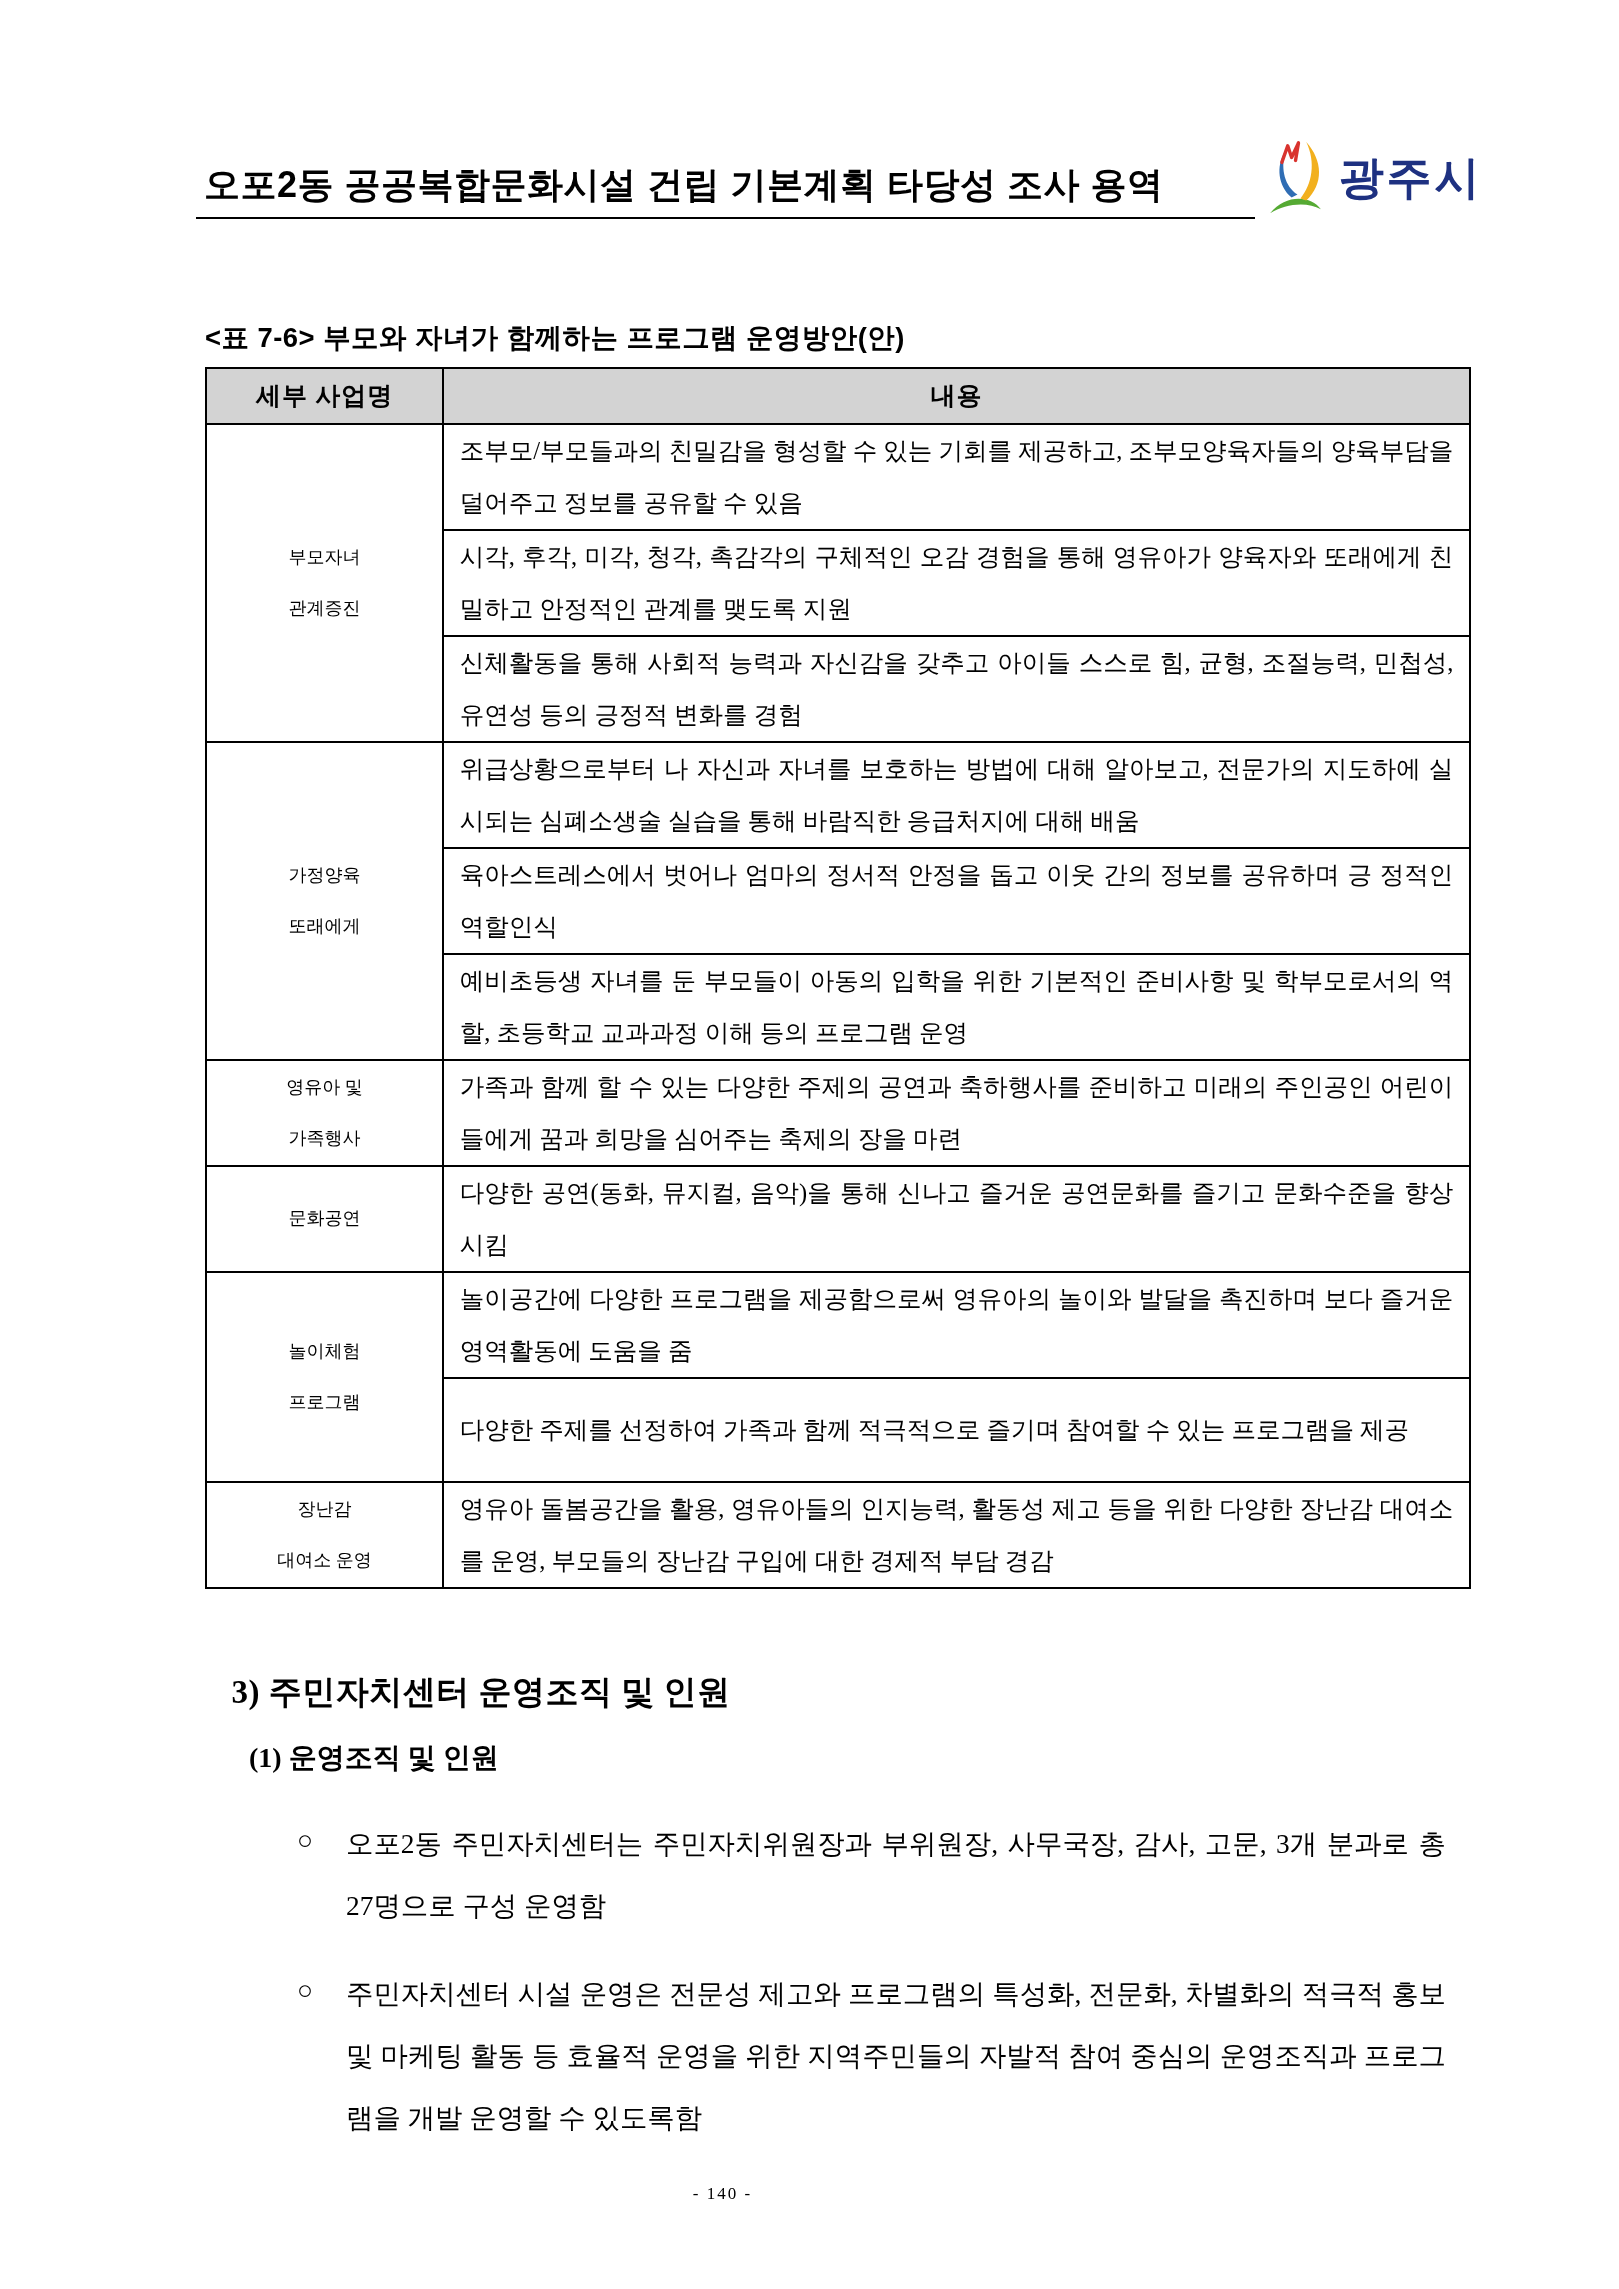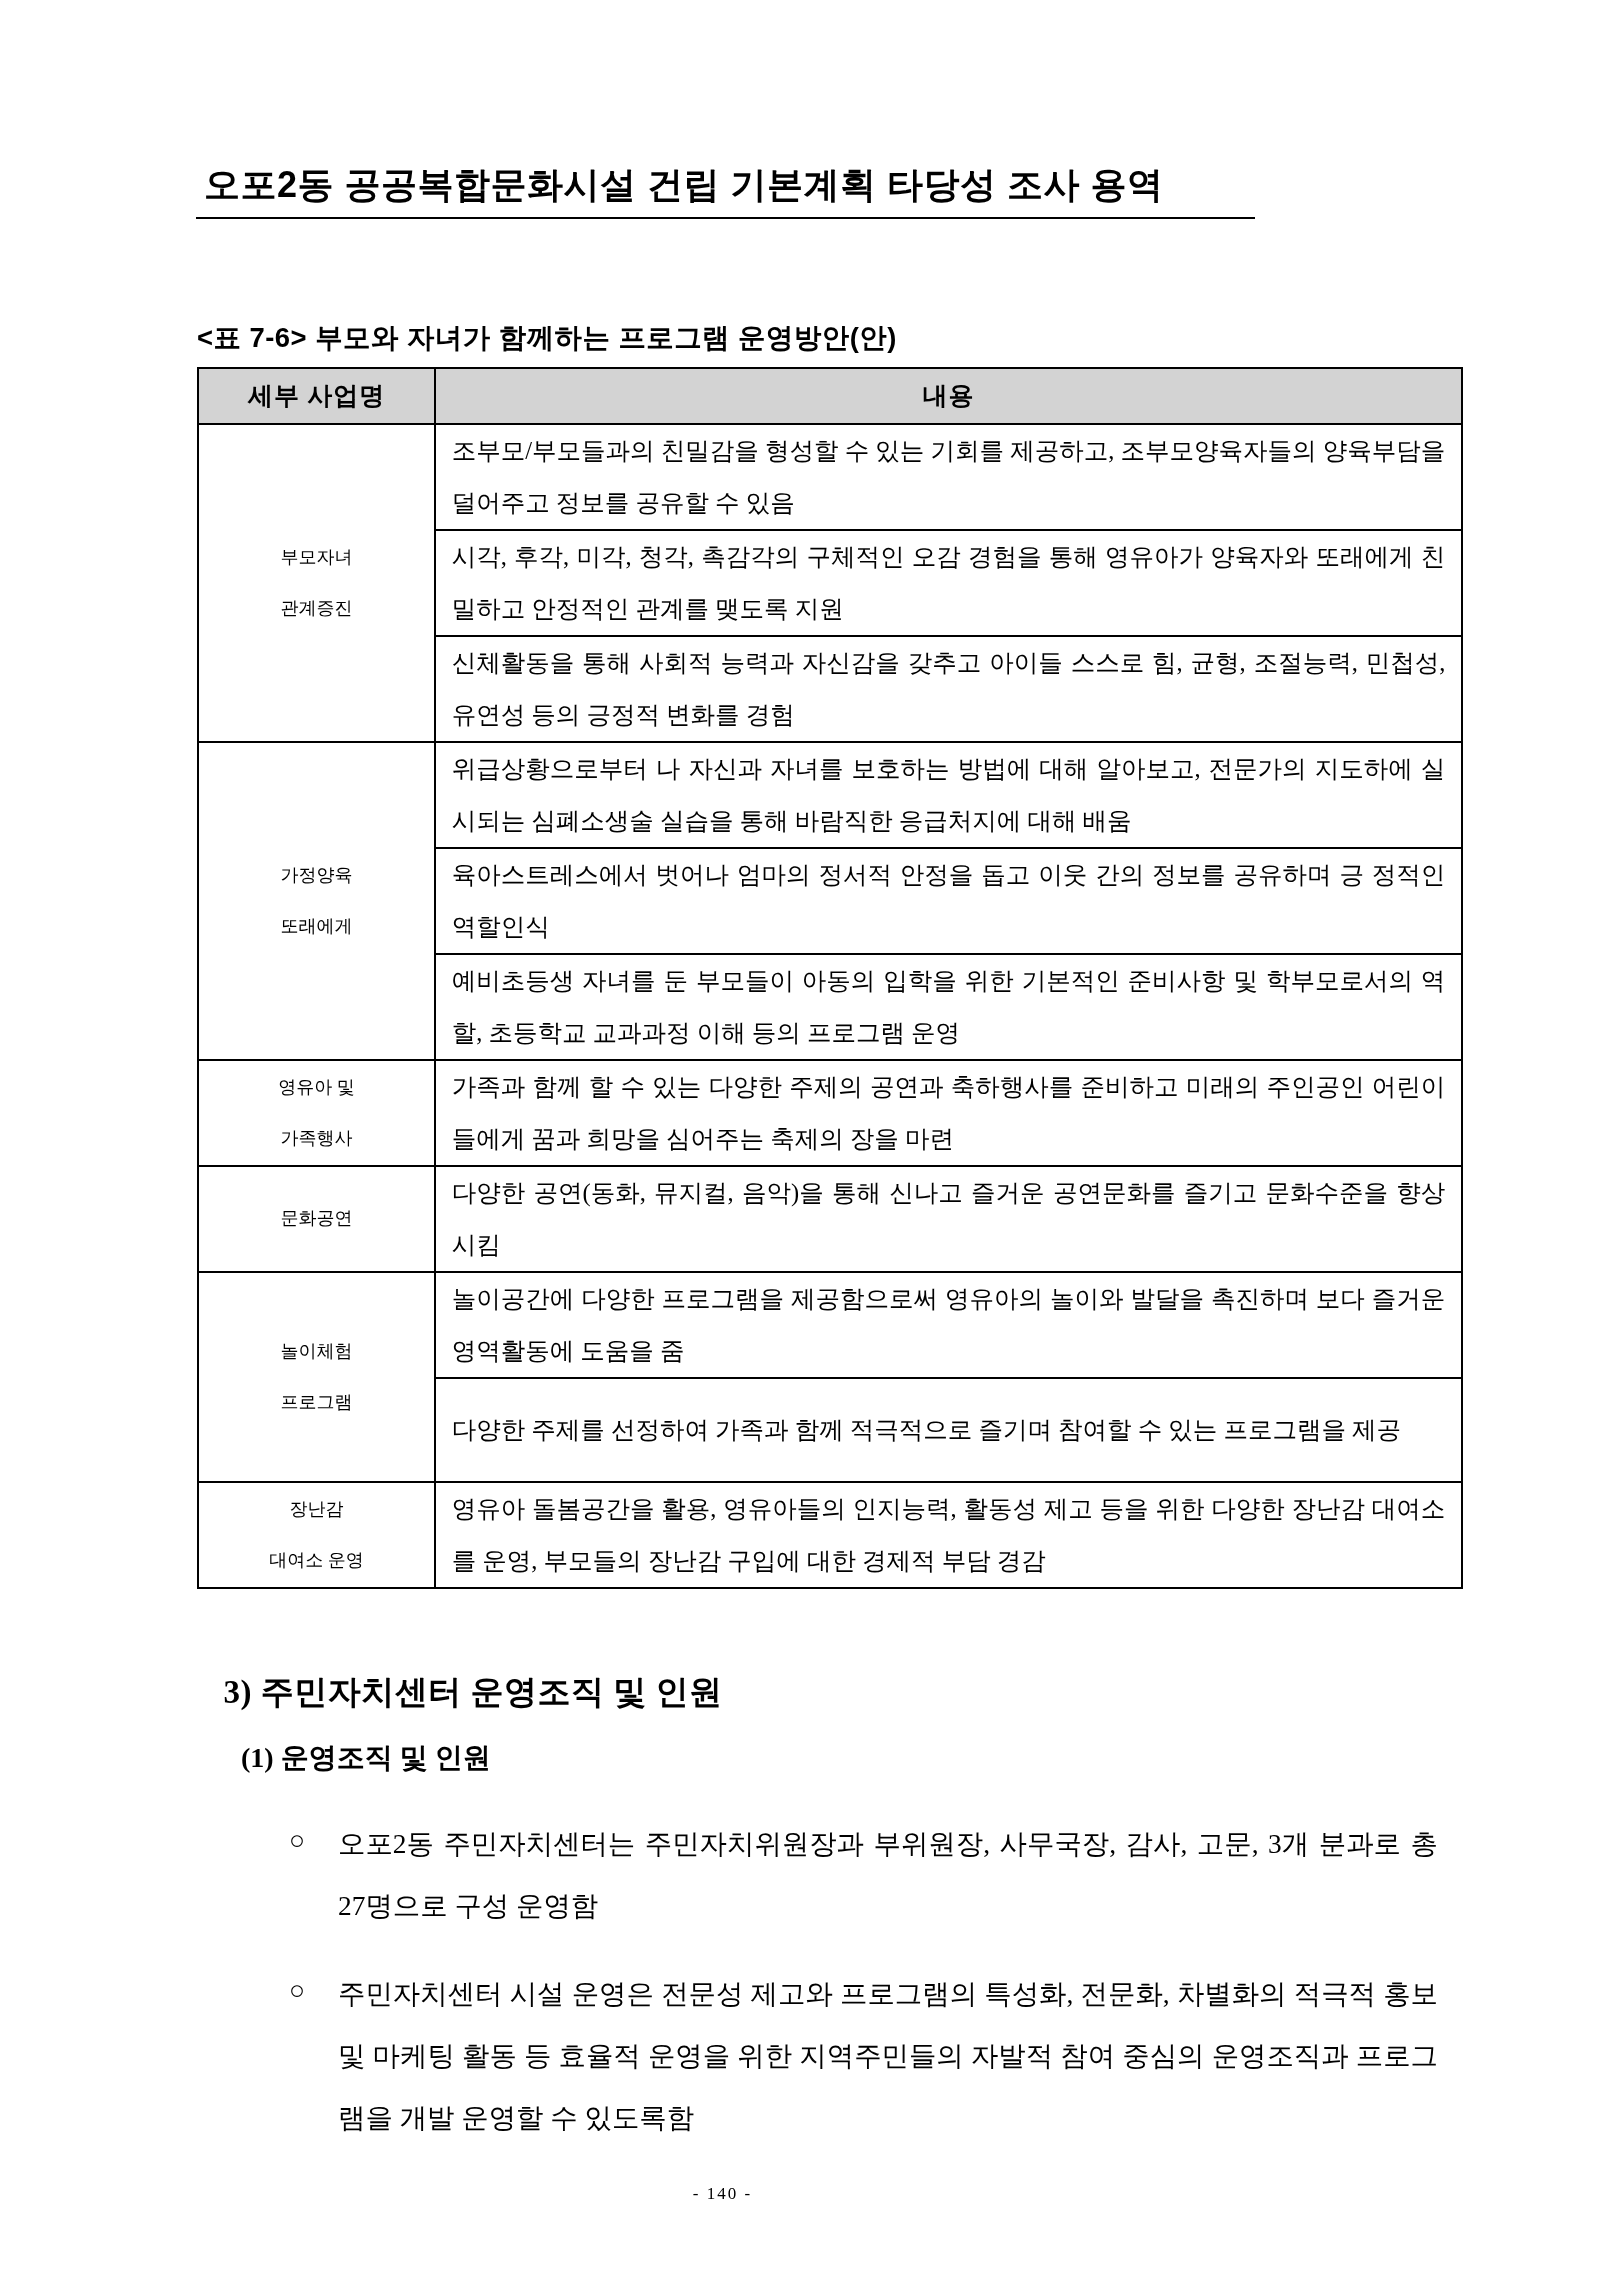--- a/index.html
+++ b/index.html
@@ -47,21 +47,21 @@
     font-weight: bold;
     font-size: 45px;
     color: #1e3181;
     letter-spacing: 2.9px;
     line-height: 82px;
   }
 
   
   .content {
     position: absolute;
-    left: 197px;
+    left: 205px;
     top: 0;
     width: 1274px;
     padding-top: 320px;
   }
   .table-caption {
     font-family: "Liberation Sans", sans-serif;
     font-size: 27.4px;
     font-weight: bold;
     line-height: 35px;
     letter-spacing: 0.5px;
@@ -148,20 +148,29 @@
     letter-spacing: 2px;
   }
 </style>
 </head>
 <body>
 
 <div class="page">
 
   <div class="header-title">오포2동 공공복합문화시설 건립 기본계획 타당성 조사 용역</div>
   <div class="header-rule"></div>
+  <div class="logo">
+    <svg class="logo-mark" viewBox="0 0 58 84" xmlns="http://www.w3.org/2000/svg">
+      <path d="M2,78 C18,58 44,60 54,74 C40,66 18,68 2,78 Z" fill="#55aa33"></path>
+      <path d="M24,62 C10,50 8,30 17,15 C13,34 17,50 30,59 Z" fill="#2f6db4"></path>
+      <path d="M33,63 C45,48 49,26 39,5 C56,24 57,48 39,65 Z" fill="#f2b01e"></path>
+      <path d="M14,26 L20,9 L24,21 L31,6 L28,24" fill="none" stroke-width="3.5" stroke-linejoin="round" stroke-linecap="round" stroke="#d9332e"></path>
+    </svg>
+    <span class="logo-text">광주시</span>
+  </div>
 
   <div class="content">
 
     <div class="table-caption">&lt;표 7-6&gt; 부모와 자녀가 함께하는 프로그램 운영방안(안)</div>
 
     <table class="program-table">
       <colgroup>
           <col class="c-label">
           <col>
         </colgroup>

